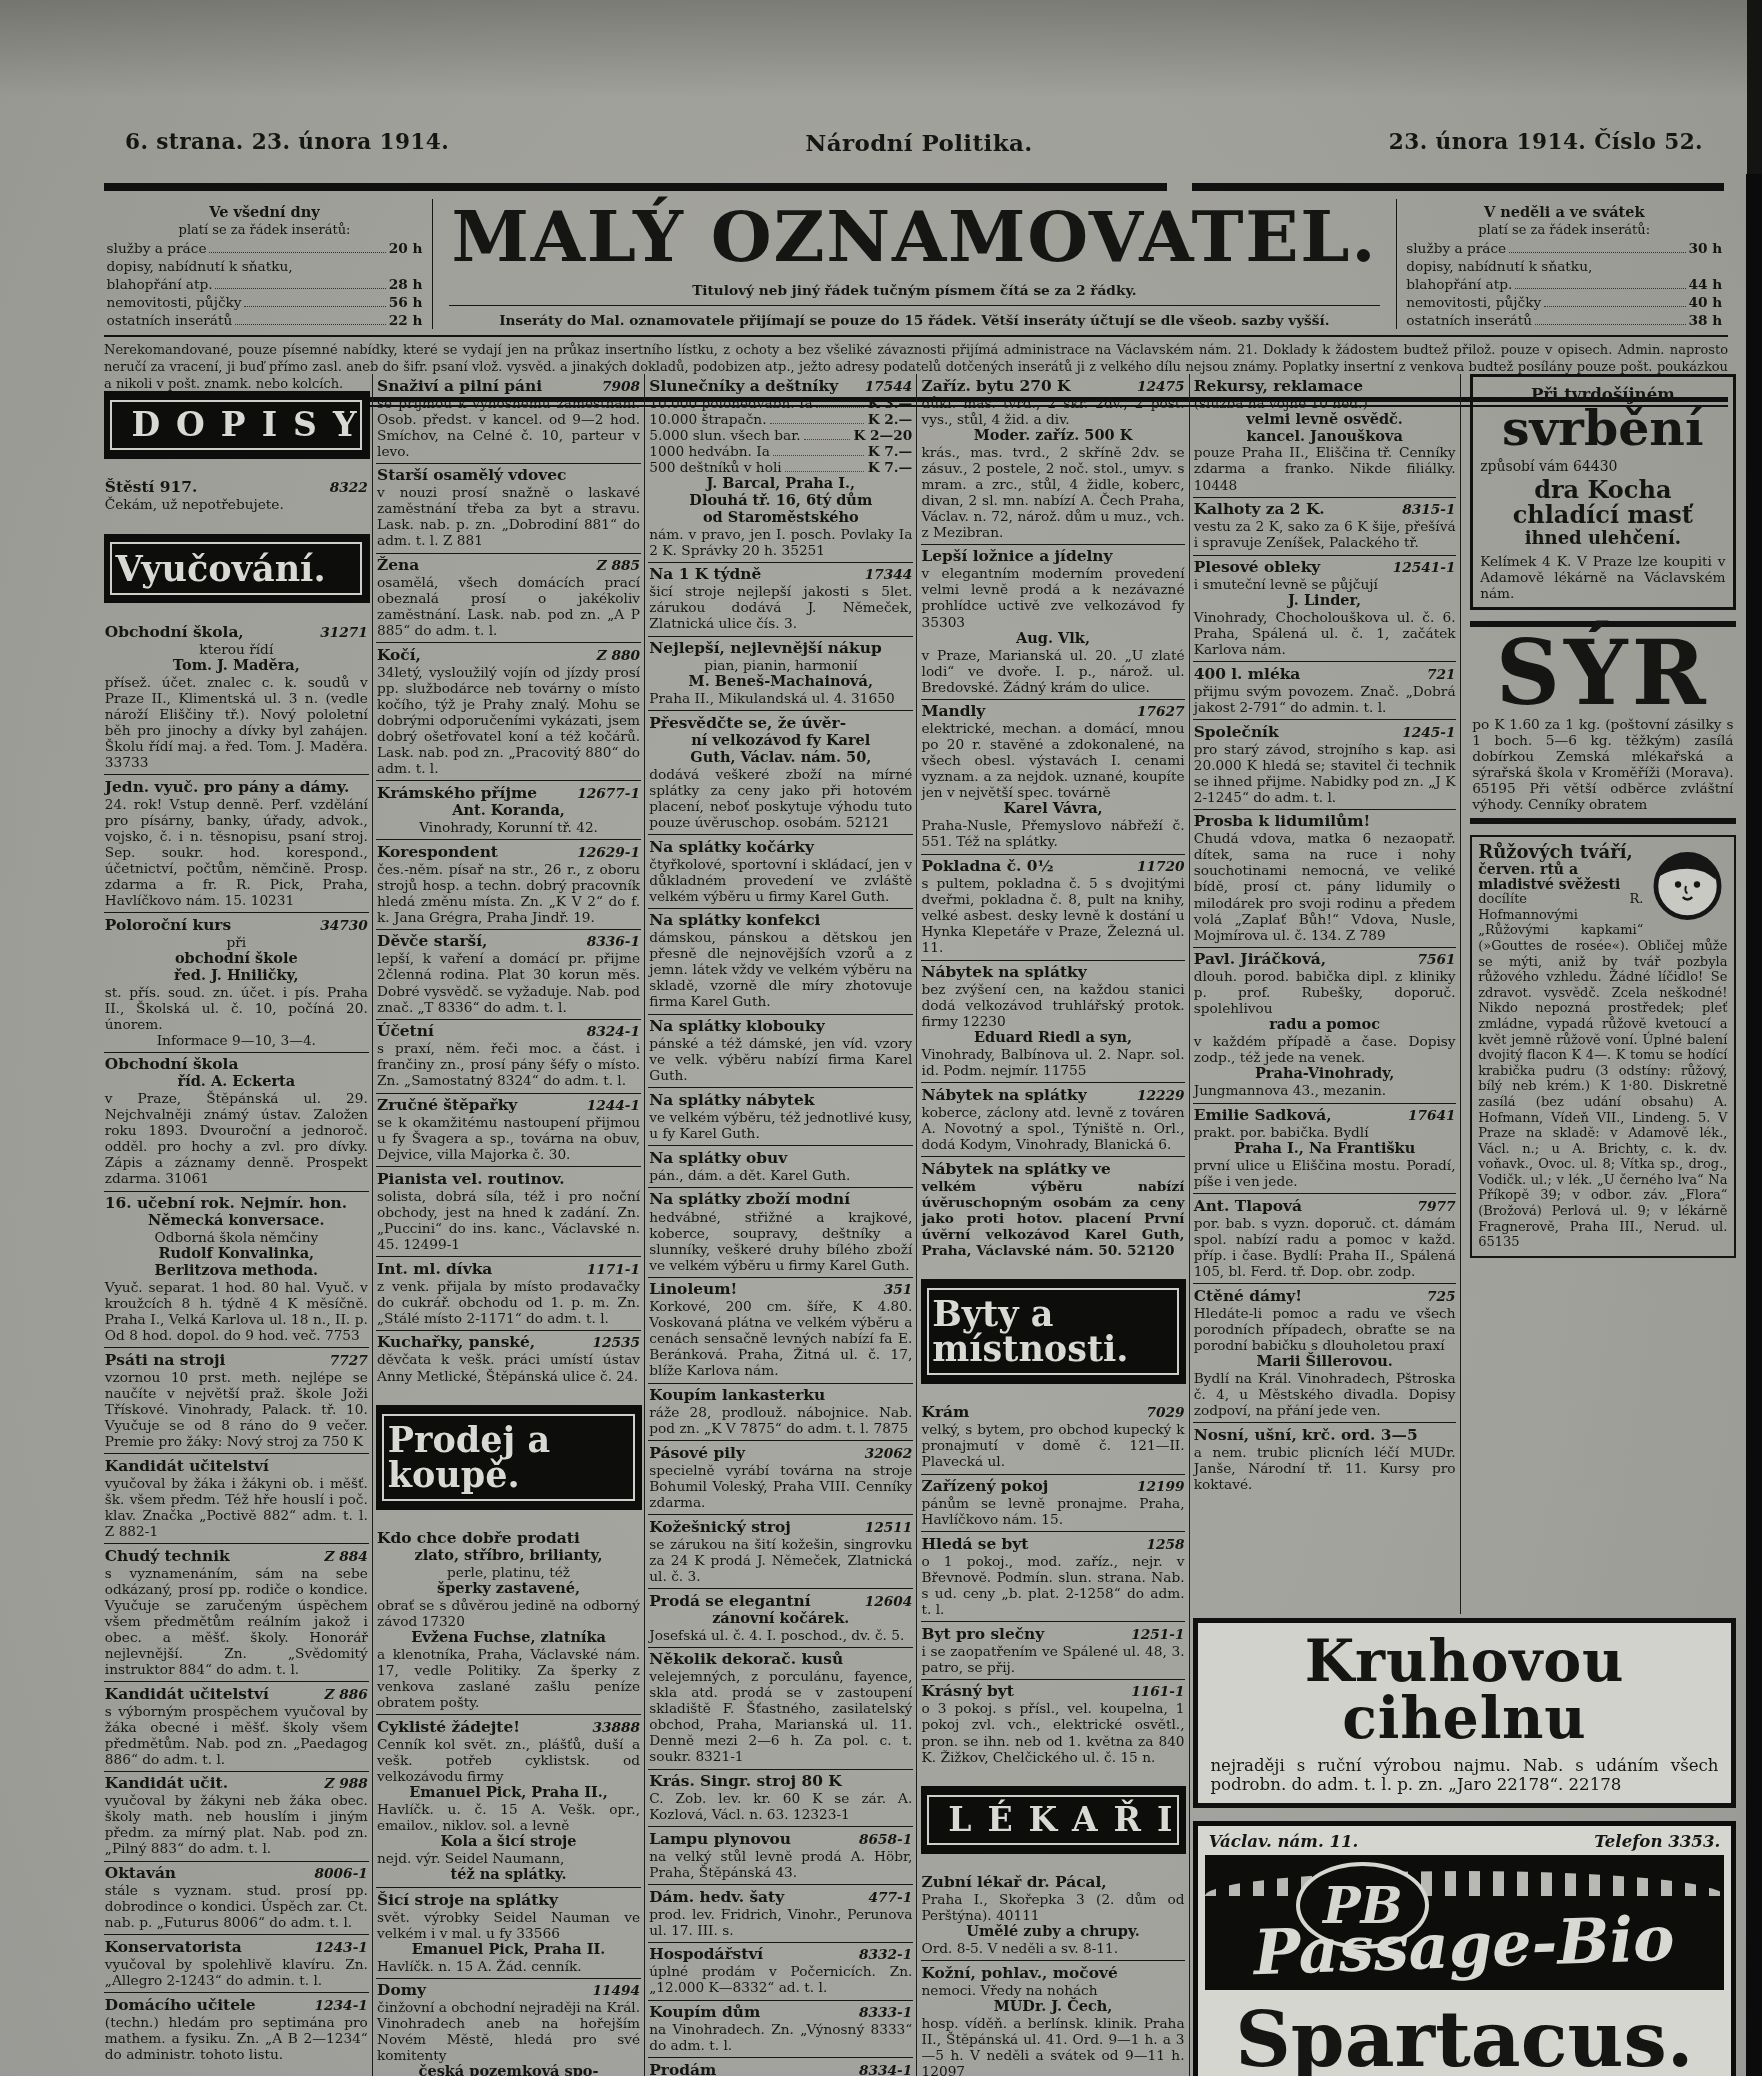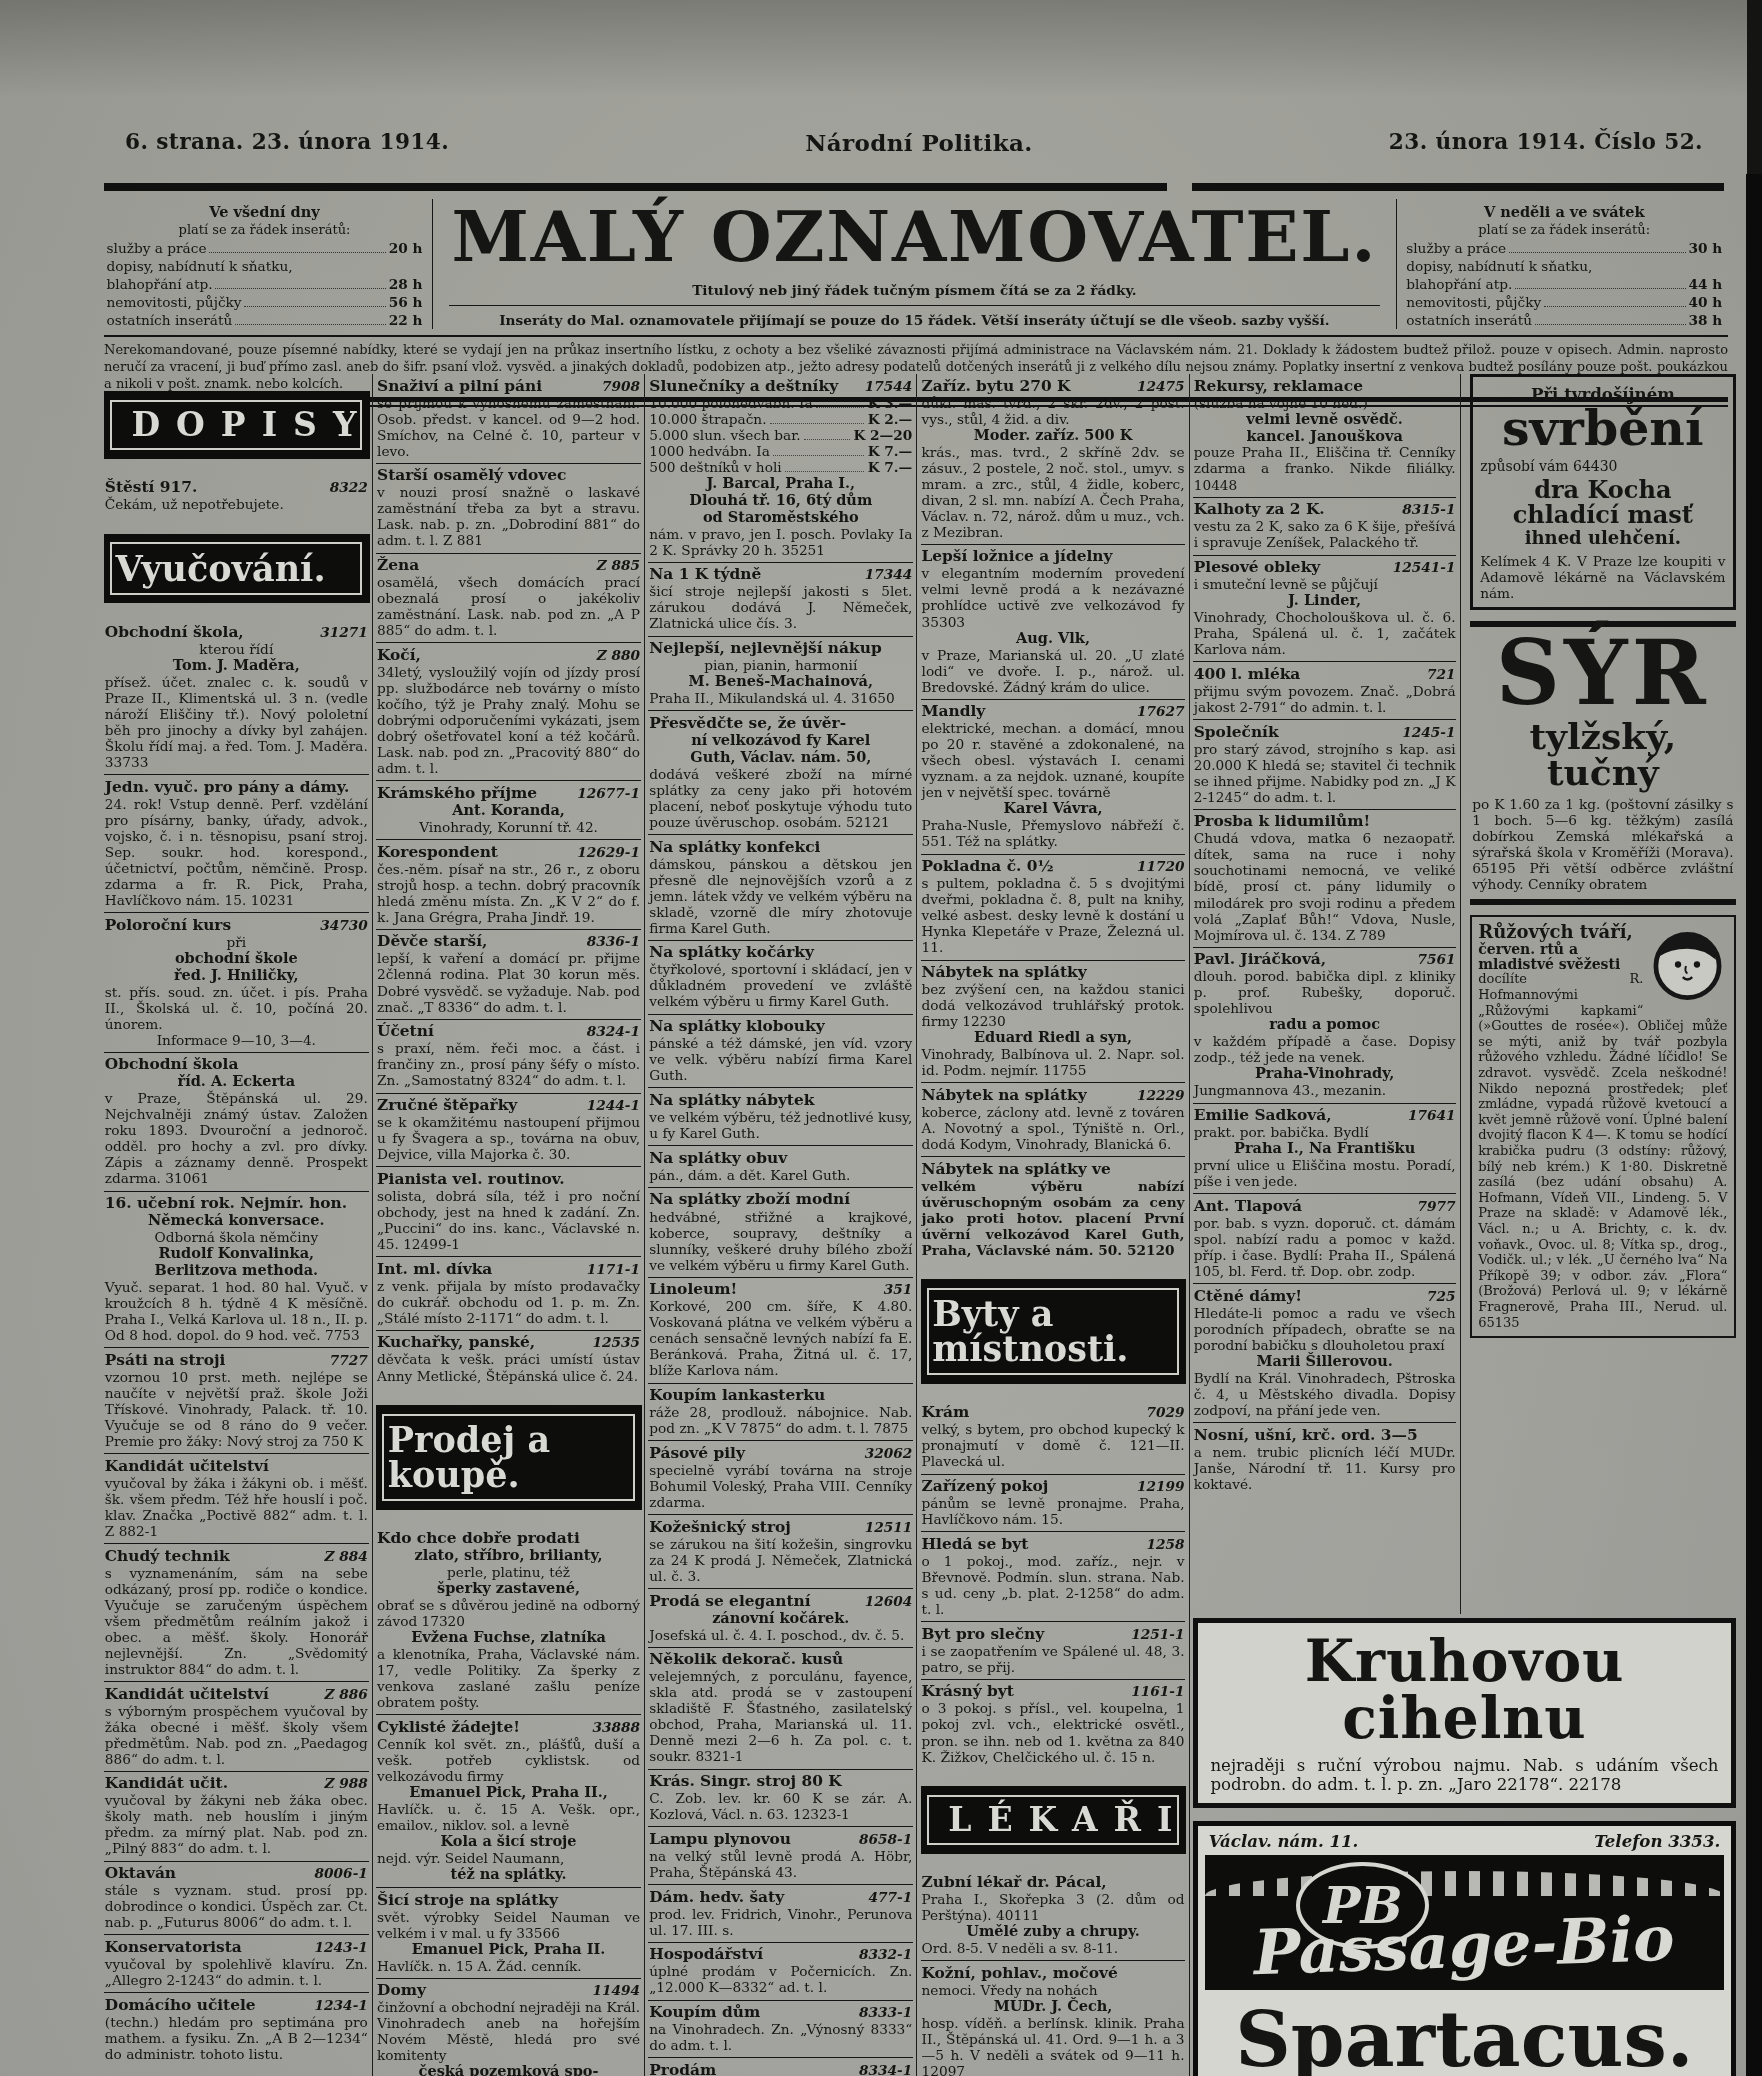--- a/index.html
+++ b/index.html
@@ -496,29 +496,29 @@
           <div class="ad">
             <div class="adh">
               <span class="aht">Přesvědčte se, že úvěr-</span>
             </div>
             <div class="abc">ní velkozávod fy Karel</div>
             <div class="abc">Guth, Václav. nám. 50,</div>
             <div class="aj">dodává veškeré zboží na mírné splátky za ceny jako při hotovém placení, neboť poskytuje výhodu tuto pouze úvěruschop. osobám.   52121</div>
           </div>
           <div class="ad">
             <div class="adh">
+              <span class="aht">Na splátky kočárky</span>
+            </div>
+            <div class="aj">čtyřkolové, sportovní i skládací, jen v důkladném provedení ve zvláště velkém výběru u firmy Karel Guth.</div>
+          </div>
+          <div class="ad">
+            <div class="adh">
               <span class="aht">Na splátky konfekci</span>
             </div>
             <div class="aj">dámskou, pánskou a dětskou jen přesně dle nejnovějších vzorů a z jemn. látek vždy ve velkém výběru na skladě, vzorně dle míry zhotovuje firma Karel Guth.</div>
-          </div>
-          <div class="ad">
-            <div class="adh">
-              <span class="aht">Na splátky kočárky</span>
-            </div>
-            <div class="aj">čtyřkolové, sportovní i skládací, jen v důkladném provedení ve zvláště velkém výběru u firmy Karel Guth.</div>
           </div>
           <div class="ad">
             <div class="adh">
               <span class="aht">Na splátky klobouky</span>
             </div>
             <div class="aj">pánské a též dámské, jen víd. vzory ve velk. výběru nabízí firma Karel Guth.</div>
           </div>
           <div class="ad">
             <div class="adh">
               <span class="aht">Na splátky nábytek</span>
@@ -838,21 +838,20 @@
               <div class="t1">Při tvrdošíjném</div>
               <div class="svrb-big">svrbění</div>
               <div class="svrb-line">způsobí vám   64430</div>
               <div class="svrb-mast">dra Kocha chladící masť</div>
               <div class="svrb-sub">ihned ulehčení.</div>
               <div class="svrb-body">Kelímek 4 K. V Praze lze koupiti v Adamově lékárně na Václavském nám.</div>
             </div>
 
             <div class="syr">
               <div class="syr-big">SÝR</div>
-              <div class="syr-t2">tylžský, tučný</div>
               <div class="syr-body">po K 1.60 za 1 kg. (poštovní zásilky s 1 boch. 5—6 kg. těžkým) zasílá dobírkou Zemská mlékařská a sýrařská škola v Kroměříži (Morava).   65195   Při větší odběrce zvláštní výhody. Cenníky obratem</div>
             </div>
 
             <div class="ruz">
               <svg class="face" viewBox="0 0 100 100">
                 <circle cx="50" cy="52" r="40" fill="#c9c9c4" stroke="#161616" stroke-width="6"></circle>
                 <path d="M14 40 Q30 6 56 12 Q84 16 86 44 Q70 30 50 30 Q28 30 14 40 Z" fill="#161616"></path>
                 <circle cx="38" cy="50" r="4" fill="#161616"></circle>
                 <circle cx="62" cy="50" r="4" fill="#161616"></circle>
                 <path d="M44 66 Q50 72 56 66" stroke="#161616" stroke-width="3" fill="none"></path>

